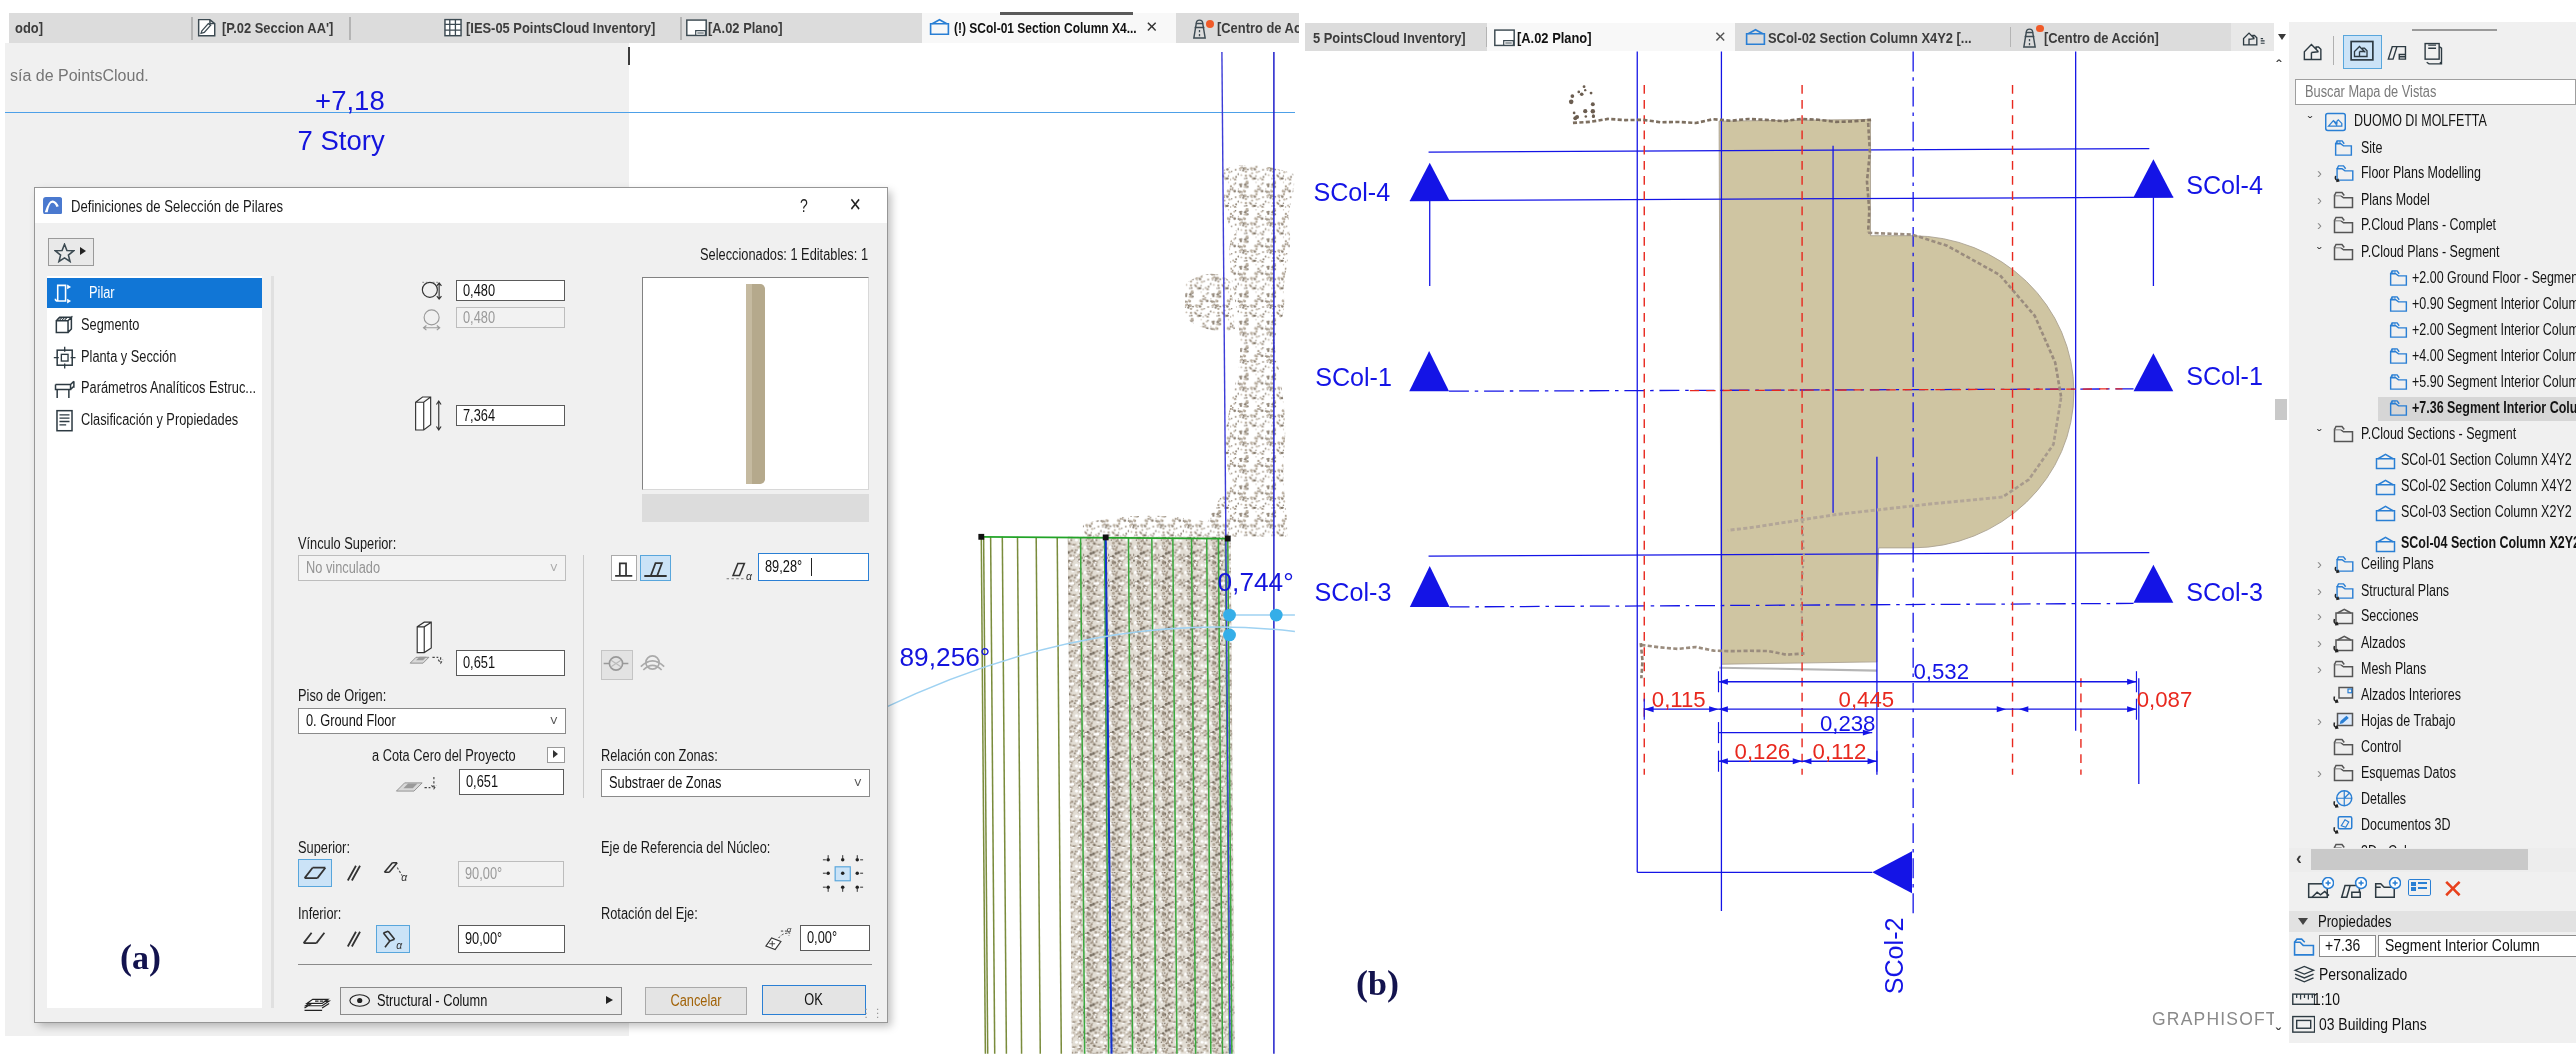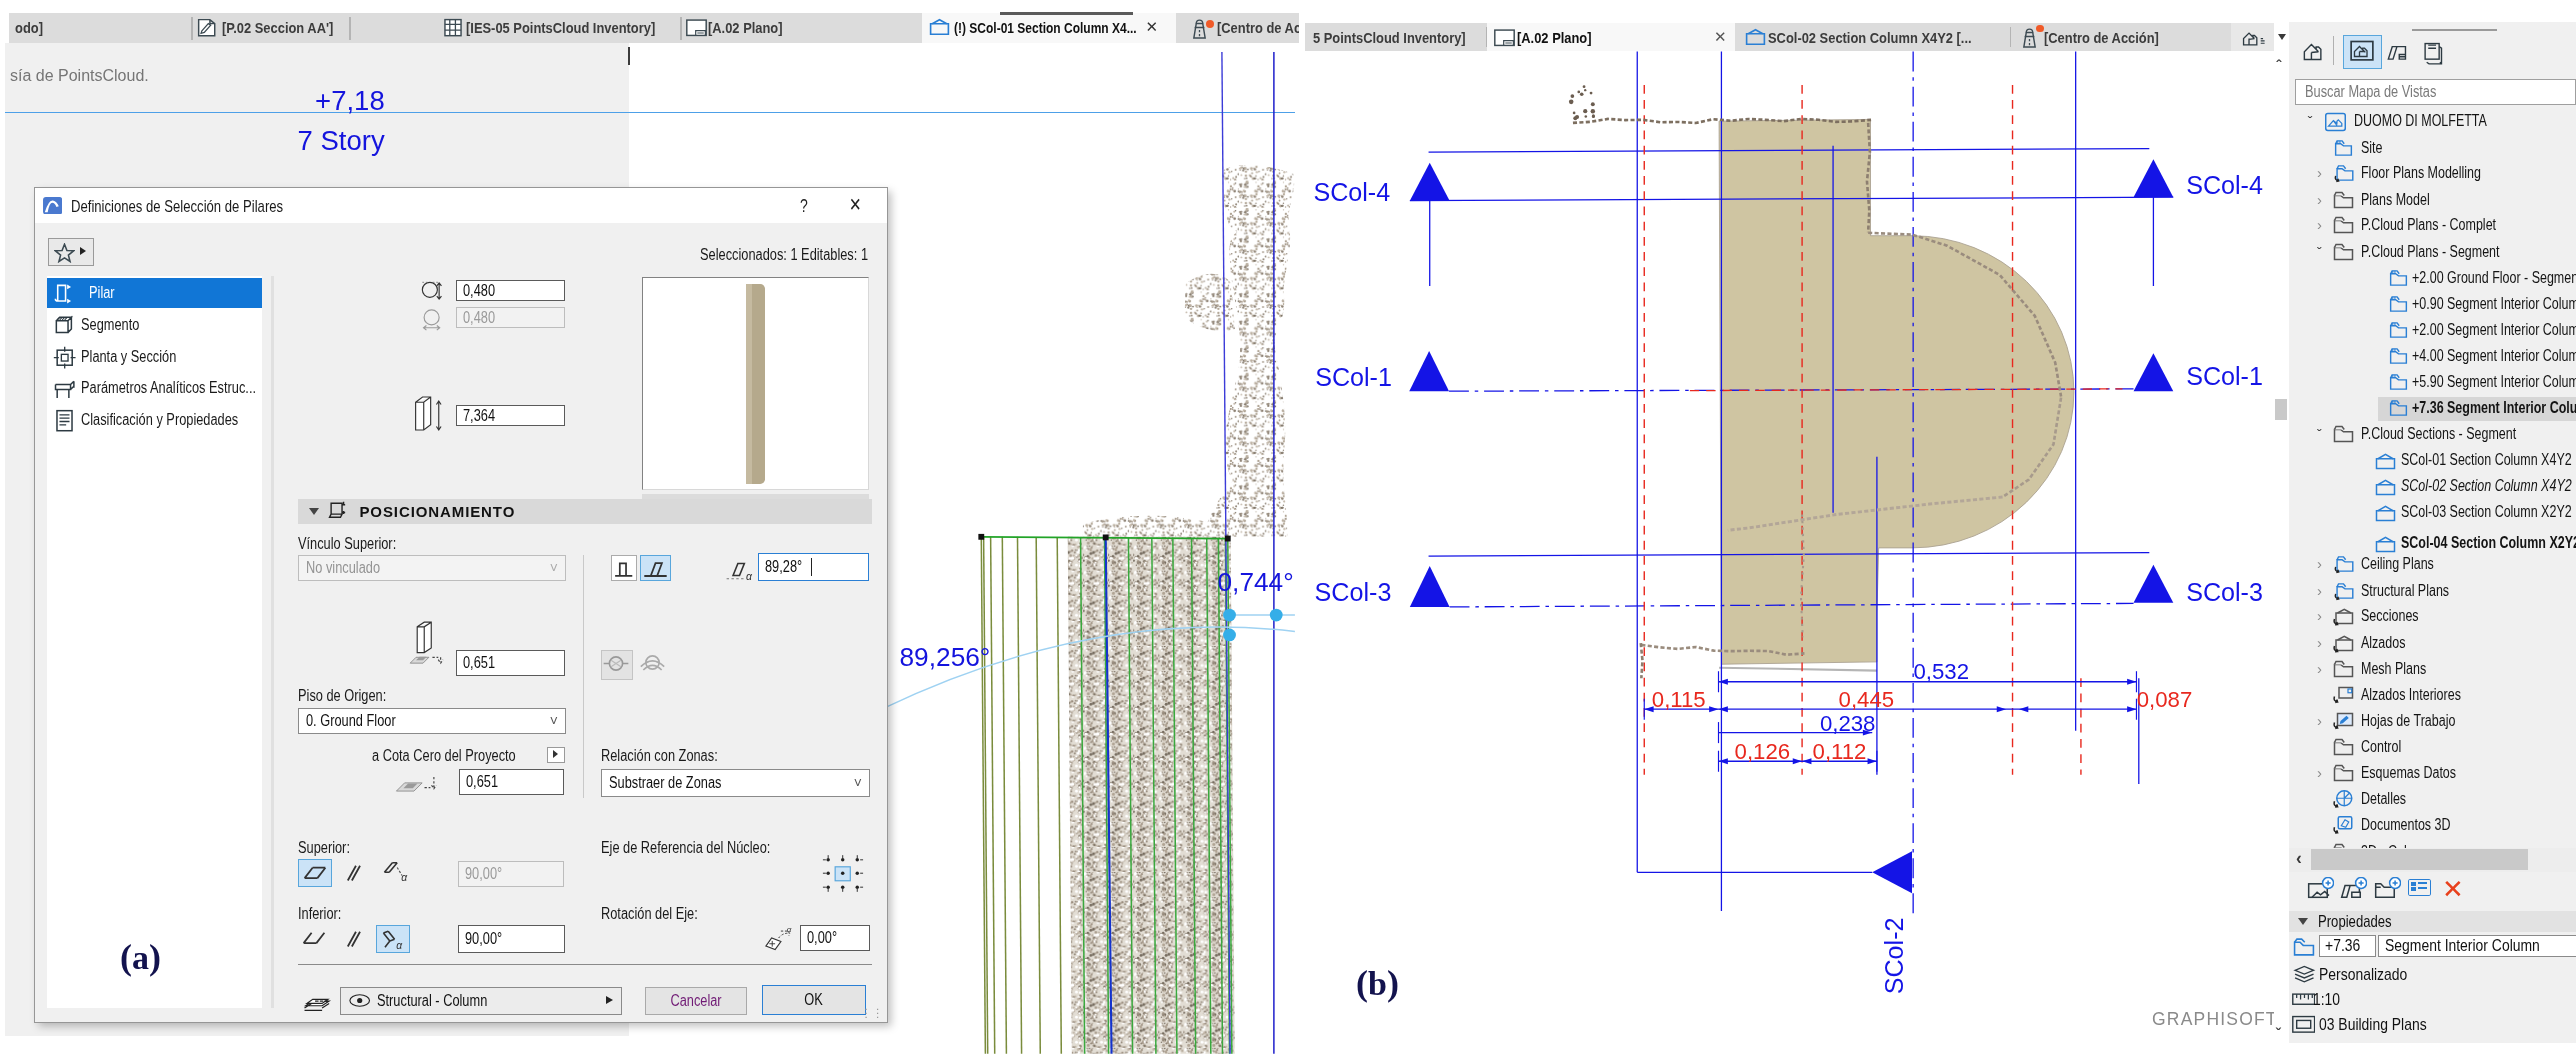--- a/index.html
+++ b/index.html
@@ -362,27 +362,20 @@
   <div class="inp" style="left:421px;top:217px;width:109px;height:21px;">
         <span class="sx">7,364</span>
       </div>
 
   <div class="abs" style="left:607px;top:89px;width:227px;height:213px;background:#fff;border-top:1.8px solid #828282;border-left:1.8px solid #828282;border-right:1.2px solid #d8d8d8;border-bottom:1.2px solid #d8d8d8;box-sizing:border-box;">
     <div class="abs" style="left:103px;top:5.8px;width:18.7px;height:200px;background:#b5a98c;border-radius:4.7px;"></div>
     <div class="abs" style="left:103px;top:5.8px;width:5.8px;height:200px;background:#c5bAA0;"></div>
   </div>
   <div class="abs" style="left:607px;top:306px;width:227px;height:27.5px;background:#dcdcdc;"></div>
 
-  <div class="hdr" style="top:311px;">
-    <span style="margin-left:10.5px;width:0;height:0;border-top:7px solid #444;border-left:5.3px solid transparent;border-right:5.3px solid transparent;"></span>
-    <svg style="margin-left:9.4px;" width="23.4" height="22" viewBox="0 0 30 28">
-          <path d="M4 4 h14 v14 h-14 z M4 18 l-2 4 h14 l2 -4 M18 6 h4 M20 2 v4 m0 8 v4 m-2 -2 h4" fill="none" stroke="#222" stroke-width="1.8"></path>
-        </svg>
-    <span style="margin-left:8.2px;">POSICIONAMIENTO</span>
-  </div>
   <div class="lbl" style="left:263px;top:347px;">Vínculo Superior:</div>
   <div class="combo" style="left:263px;top:367px;width:268px;height:26px;background:#f3f3f3;border-color:#bdbdbd;color:#949494;">
         <span class="sx">No vinculado</span>
         <span class="chev" style="color:#aaa;">˅</span>
       </div>
   <div class="abs" style="left:548px;top:367px;width:1.2px;height:243px;background:#c9c9c9;"></div>
   <div class="tbtn" style="left:576px;top:367px;width:26px;height:26px;">
     <svg width="23.4" height="24" viewBox="0 0 30 30">
           <path d="M10 25 v-16 h8 v16 M4 25 h22" fill="none" stroke="#333" stroke-width="2.2"></path>
         </svg></div>
@@ -513,21 +506,21 @@
     <path d="M22 24 h6 M30 24 h6 M38 24 h6" stroke="#222" stroke-width="2"></path>
   </svg>
   <div class="combo" style="left:305px;top:799px;width:282px;height:27.5px;background:#ececec;">
     <svg width="23.4" height="15" viewBox="0 0 40 26">
           <ellipse cx="20" cy="13" rx="17" ry="10" fill="none" stroke="#222" stroke-width="2"></ellipse>
           <circle cx="20" cy="13" r="4.5" fill="#222"></circle>
         </svg>
     <span class="sx" style="margin-left:5.8px;">Structural - Column</span>
     <div class="abs" style="right:8.2px;top:8.2px;width:0;height:0;border-left:7px solid #222;border-top:4.7px solid transparent;border-bottom:4.7px solid transparent;"></div>
   </div>
-  <div class="abs" style="left:610px;top:799px;width:102px;height:27.5px;background:#e4e4e4;border:1.2px solid #a9a9a9;box-sizing:border-box;display:flex;align-items:center;justify-content:center;font-size:16px;color:#701a75;">
+  <div class="abs" style="left:610px;top:799px;width:102px;height:27.5px;background:#e4e4e4;border:1.2px solid #a9a9a9;box-sizing:border-box;display:flex;align-items:center;justify-content:center;font-size:16px;color:#a16207;">
         <span class="sx" style="transform-origin:center;">Cancelar</span>
       </div>
   <div class="abs" style="left:727px;top:797px;width:104px;height:30px;background:#e4e4e4;border:1.8px solid #2a7fd4;box-sizing:border-box;display:flex;align-items:center;justify-content:center;font-size:16px;color:#111;">
         <span class="sx" style="transform-origin:center;">OK</span>
       </div>
   <div class="abs" style="right:3.5px;bottom:2.3px;color:#9a9a9a;font-size:11.7px;">⋮⋮</div>
 </div>
 
 <div class="abs" style="left:120px;top:936px;font-family:'Liberation Serif',serif;font-weight:bold;font-size:36px;color:#13134e;">(<span style="font-size:34px;">a</span>)</div>
 
@@ -809,21 +802,21 @@
           </svg>
           <span class="t" style="position:absolute;left:72px;top:2.9px;">P.Cloud Sections - Segment</span>
         </div>
         <div class="trow" style="top:427px;">
           <svg class="tico" style="left:86px;top:2.3px;" width="22" height="18.7" viewBox="0 0 28 22">
             <path d="M2 8 h24 v13 h-24 z" fill="none" stroke="#2a7fd4" stroke-width="2"></path>
             <path d="M4 8 l10 -6 l10 6" fill="none" stroke="#2a7fd4" stroke-width="2"></path>
           </svg>
           <span class="t" style="position:absolute;left:112px;top:2.9px;">SCol-01 Section Column X4Y2</span>
         </div>
-        <div class="trow" style="top:453px;font-style:italic;">
+        <div class="trow" style="top:453px;">
           <svg class="tico" style="left:86px;top:2.3px;" width="22" height="18.7" viewBox="0 0 28 22">
             <path d="M2 8 h24 v13 h-24 z" fill="none" stroke="#2a7fd4" stroke-width="2"></path>
             <path d="M4 8 l10 -6 l10 6" fill="none" stroke="#2a7fd4" stroke-width="2"></path>
           </svg>
           <span class="t" style="position:absolute;left:112px;top:2.9px;">SCol-02 Section Column X4Y2</span>
         </div>
         <div class="trow" style="top:479px;">
           <svg class="tico" style="left:86px;top:2.3px;" width="22" height="18.7" viewBox="0 0 28 22">
             <path d="M2 8 h24 v13 h-24 z" fill="none" stroke="#2a7fd4" stroke-width="2"></path>
             <path d="M4 8 l10 -6 l10 6" fill="none" stroke="#2a7fd4" stroke-width="2"></path>

